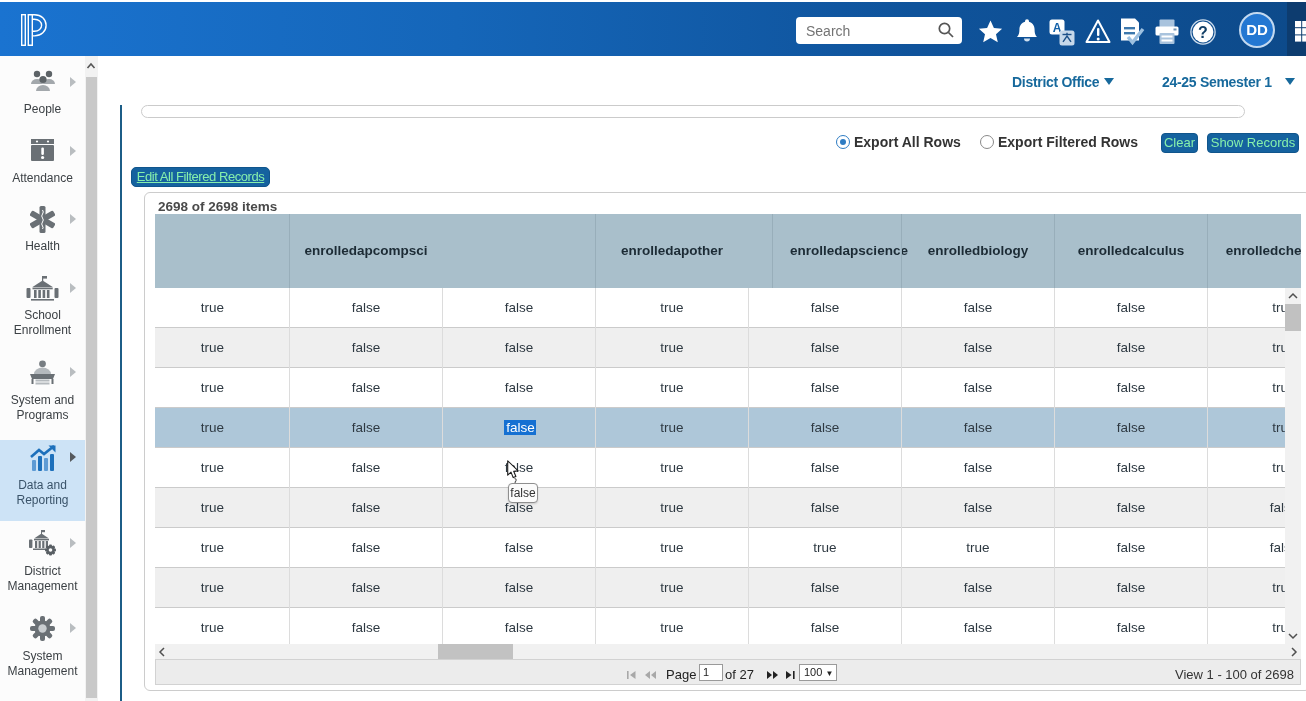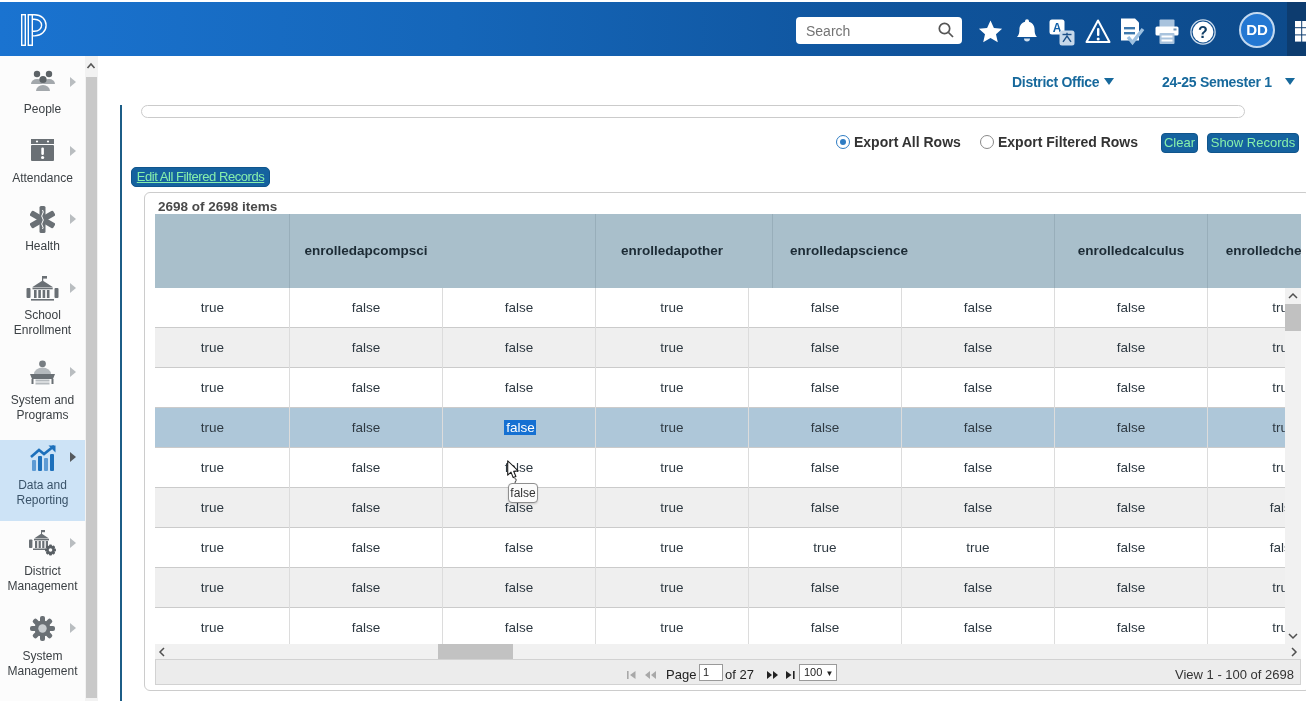--- a/index.html
+++ b/index.html
@@ -301,20 +301,21 @@
   <div class="btn" style="left:131px;top:167px;width:139px;font-size:13px;letter-spacing:-0.45px;border-radius:5px;text-decoration:underline;">Edit All Filtered Records</div>
 
   <div id="bigpanel">
     <div id="items-count">2698 of 2698 items</div>
 
     <div id="thead-clip">
       <div id="thead-row">
         <div class="th" style="left:153px;width:153px;">enrolledapcompsci</div>
         <div class="th" style="left:459px;width:153px;">enrolledapother</div>
         <div class="th" style="left:612px;width:153px;margin-left:24px;">enrolledapscience</div>
+        <div class="th" style="left:765px;width:153px;">enrolledbiology</div>
         <div class="th" style="left:918px;width:153px;">enrolledcalculus</div>
         <div class="th" style="left:1071px;width:153px;">enrolledchemistry</div>
       </div>
     </div>
 
     <div id="tbody-clip">
         <div class="row" style="top:0px;background:#fff;">
           <div class="td" style="left:0px;width:153px;border-left:none;">true</div>
           <div class="td" style="left:153px;width:153px;">false</div>
           <div class="td" style="left:306px;width:153px;">false</div>

